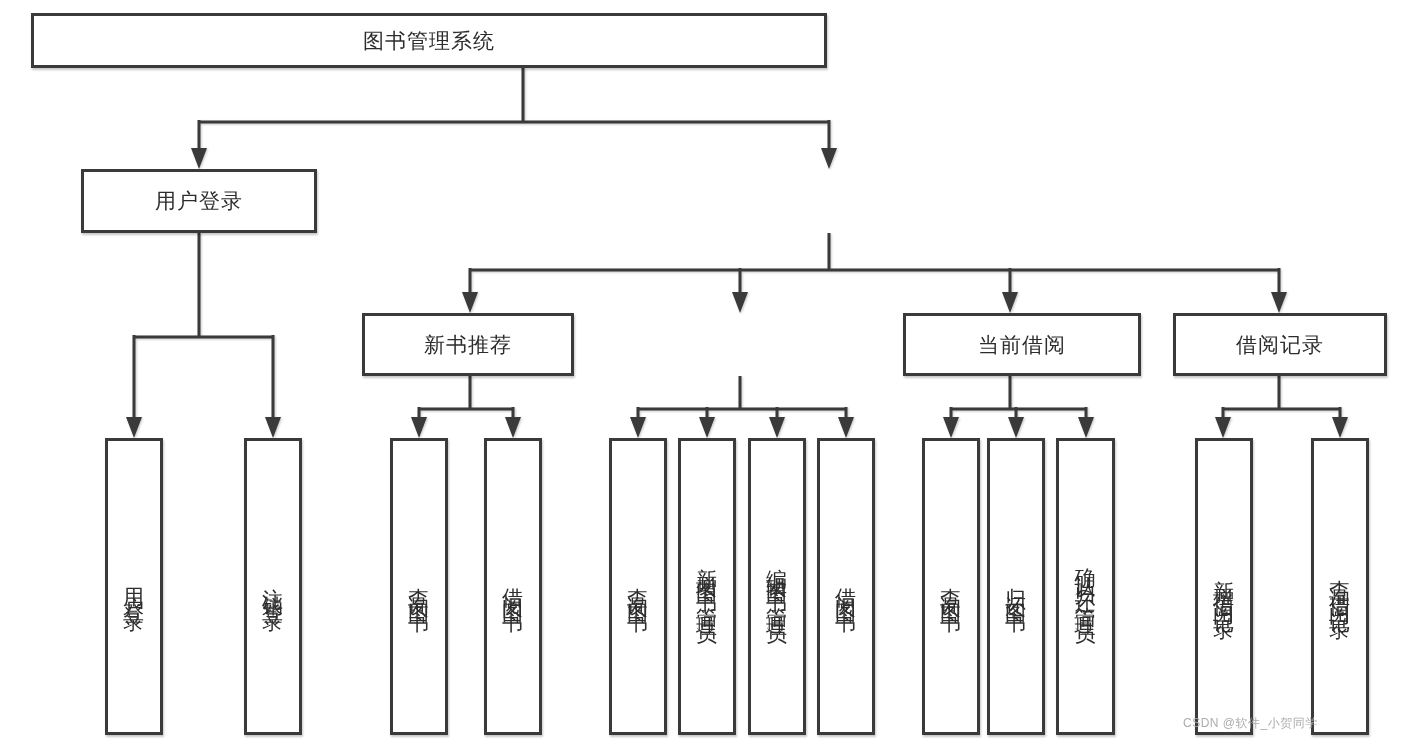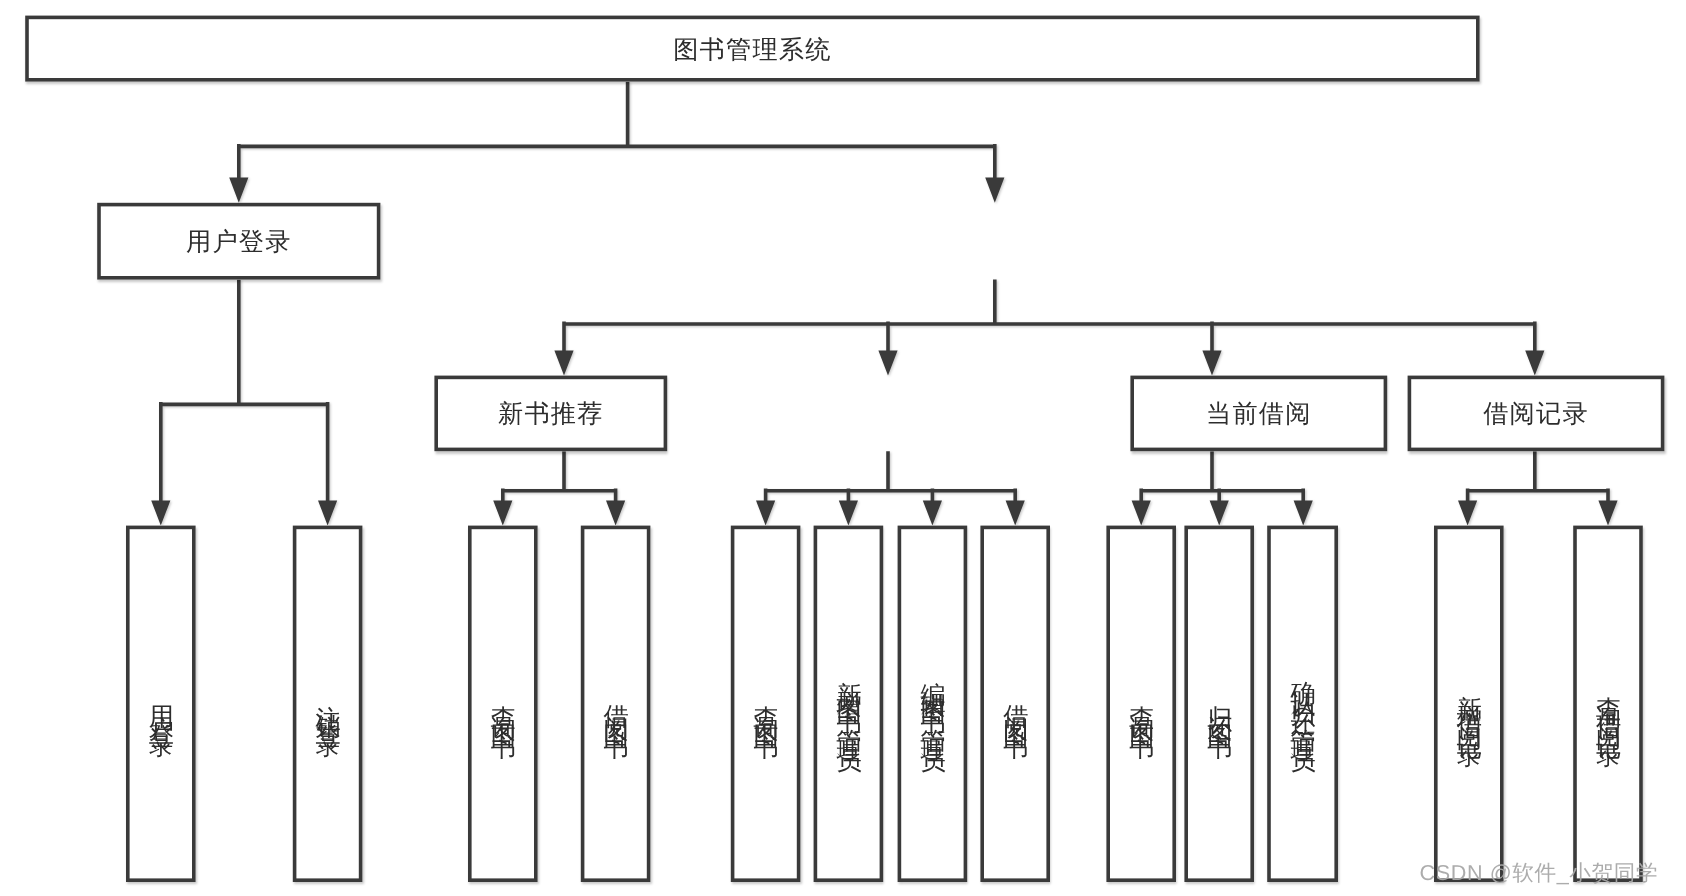--- a/index.html
+++ b/index.html
@@ -16,21 +16,21 @@
     color:#2d2d2d;z-index:2;box-shadow:1px 2px 2px rgba(0,0,0,0.22);
   }
   .hbox span{font-size:21px;letter-spacing:1px;white-space:nowrap;}
   .vbox{top:438px;width:58px;height:297px;}
   .vbox span{
     writing-mode:vertical-rl;text-orientation:mixed;
     font-size:21px;letter-spacing:8px;line-height:1;
   }
   .watermark{
     position:absolute;left:1183px;top:715px;z-index:6;
-    font-size:18px;color:rgba(168,168,168,0.95);white-space:nowrap;letter-spacing:0.5px;
+    font-size:12px;color:rgba(168,168,168,0.95);white-space:nowrap;letter-spacing:0.5px;
   }
 </style>
 </head>
 <body>
 
 <div class="stage">
 
   <svg class="connectors" width="1405" height="747" viewBox="0 0 1405 747">
     <path class="ln" d="
       M523 68 V122 M199 122 H829 M199 120 V152 M829 120 V152
@@ -46,32 +46,32 @@
       M1002 292 H1018 L1010 313 Z  M1271 292 H1287 L1279 313 Z
       M126 417 H142 L134 438 Z  M265 417 H281 L273 438 Z
       M411 417 H427 L419 438 Z  M505 417 H521 L513 438 Z
       M630 417 H646 L638 438 Z  M699 417 H715 L707 438 Z
       M769 417 H785 L777 438 Z  M838 417 H854 L846 438 Z
       M943 417 H959 L951 438 Z  M1008 417 H1024 L1016 438 Z
       M1078 417 H1094 L1086 438 Z  M1215 417 H1231 L1223 438 Z
       M1332 417 H1348 L1340 438 Z"></path>
   </svg>
 
-  <div class="hbox" style="left:21px;top:13px;width:1212px;height:55px">
+  <div class="hbox" style="left:31px;top:13px;width:796px;height:55px">
     <span>图书管理系统</span>
   </div>
 
   <div class="hbox" style="left:81px;top:169px;width:236px;height:64px">
     <span>用户登录</span>
   </div>
 
-  <div class="hbox" style="left:362px;top:313px;width:194px;height:63px">
+  <div class="hbox" style="left:362px;top:313px;width:212px;height:63px">
     <span>新书推荐</span>
   </div>
-  <div class="hbox" style="left:942px;top:313px;width:214px;height:63px">
+  <div class="hbox" style="left:903px;top:313px;width:238px;height:63px">
     <span>当前借阅</span>
   </div>
   <div class="hbox" style="left:1173px;top:313px;width:214px;height:63px">
     <span>借阅记录</span>
   </div>
 
   <div class="vbox" style="left:105px">
     <span>用户登录</span>
   </div>
   <div class="vbox" style="left:244px">

